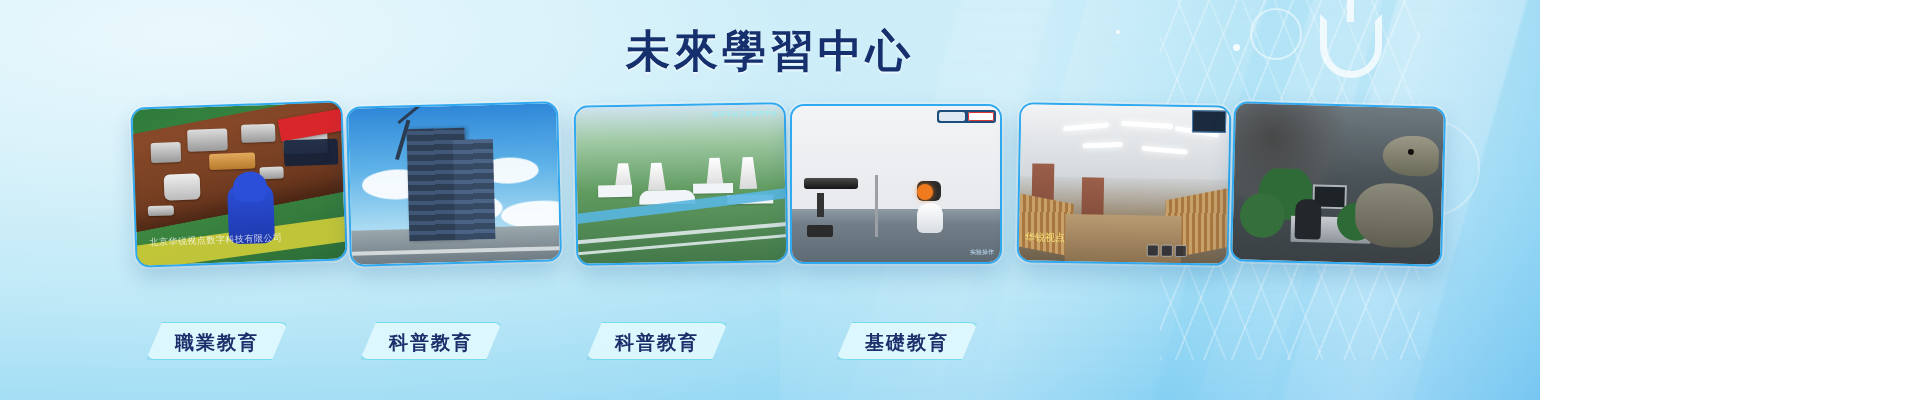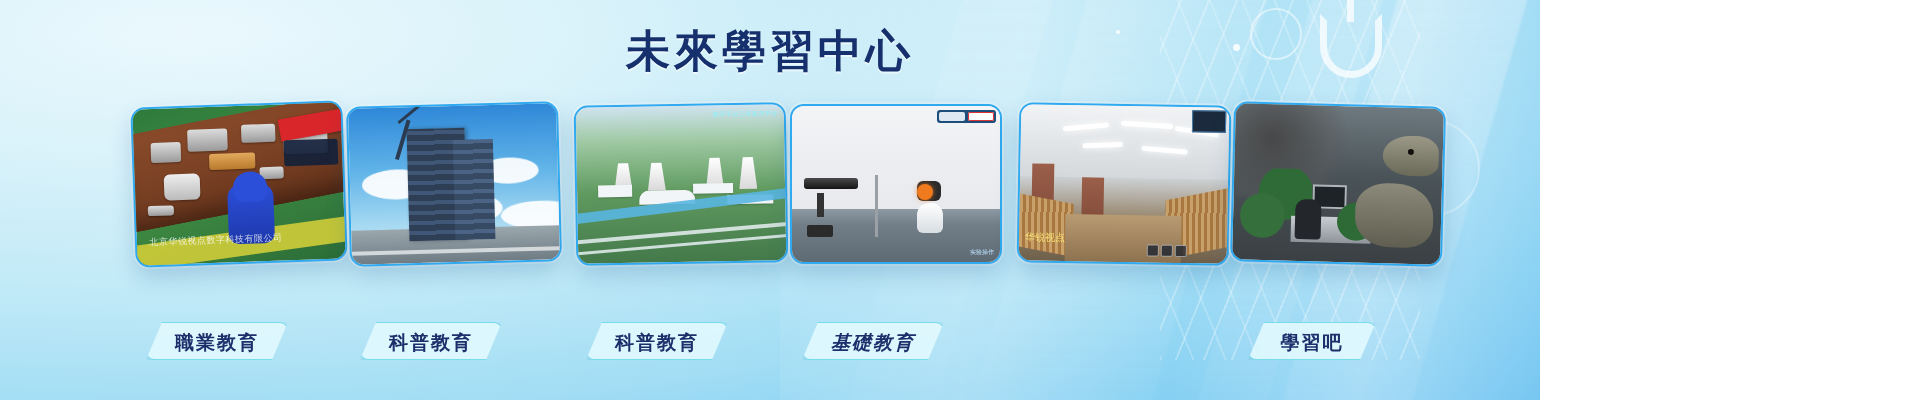--- a/index.html
+++ b/index.html
@@ -373,17 +373,16 @@
         <div class="dino-eye"></div>
       </div>
     </div>
 
   </div>
 
   <div class="labels">
     <div class="pill" style="left:146px;  width:142px;">職業教育</div>
     <div class="pill" style="left:360px;  width:142px;">科普教育</div>
     <div class="pill" style="left:586px;  width:142px;">科普教育</div>
-    <div class="pill" style="left:802px;  width:142px;font-style:italic;">基礎教育</div>
-    <div class="pill" style="left:1248px; width:128px;">學習吧</div>
+    <div class="pill" style="left:836px;  width:142px;">基礎教育</div>
   </div>
 
 </div>
 
 </body></html>

